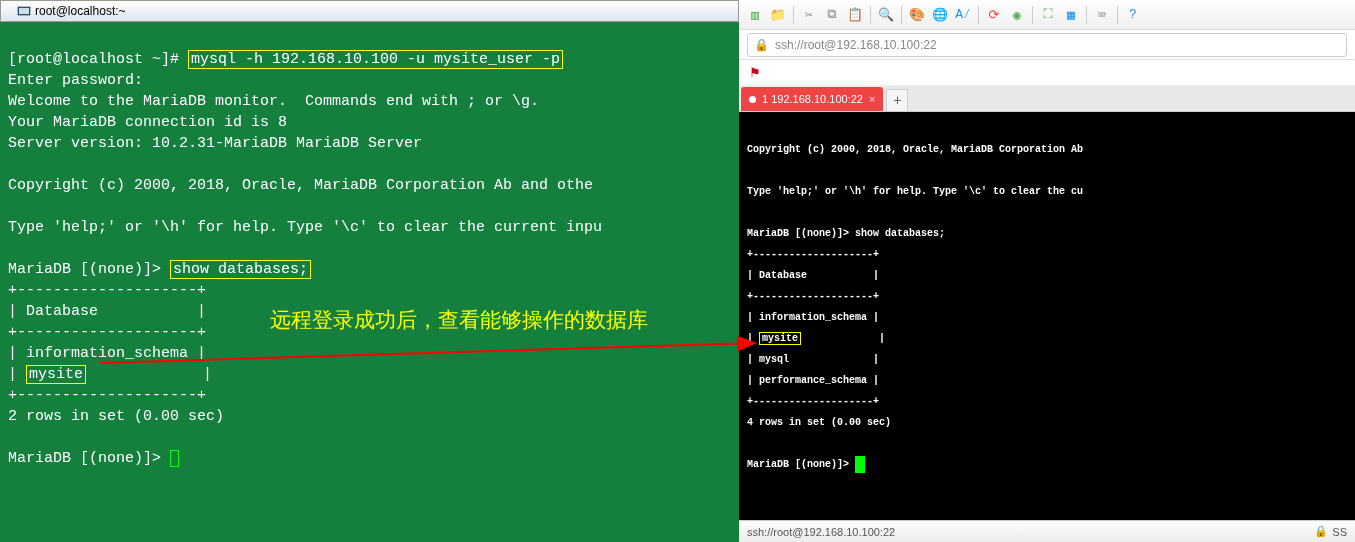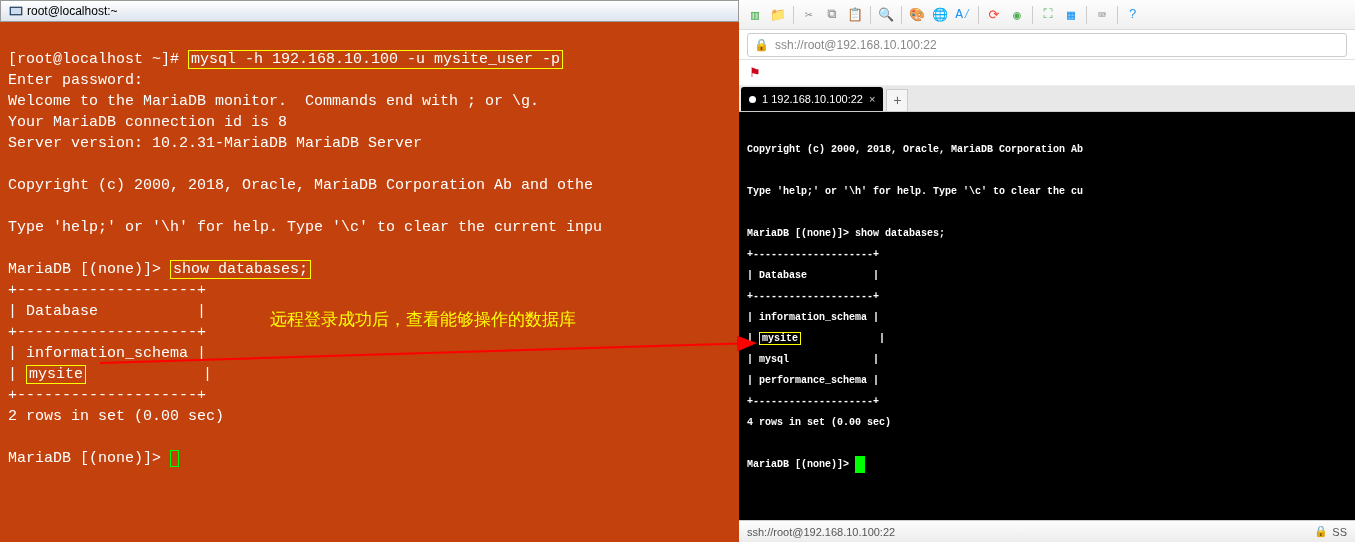--- a/index.html
+++ b/index.html
@@ -18,37 +18,37 @@
   width: 739px;
   height: 542px;
   background: #000;
 }
 .titlebar {
   height: 22px;
   background: linear-gradient(#fff, #dce4ee);
   border: 1px solid #999;
   display: flex;
   align-items: center;
-  padding: 0 8px;
+  padding: 0 16px;
   font-family: Tahoma, sans-serif;
   font-size: 12px;
   color: #000;
   text-align: center;
 }
 .titlebar .putty-icon {
   width: 14px;
   height: 14px;
   margin-right: 4px;
   display: inline-flex;
   align-items: center;
   justify-content: center;
   font-size: 10px;
 }
 .terminal-left {
-  background: #c2410c;
+  background: #15803d;
   color: #fff;
   font-size: 15px;
   line-height: 21px;
   padding: 6px 8px;
   font-family: "Courier New", monospace;
   white-space: pre;
   position: relative;
   height: calc(100% - 22px);
 }
 .white { color: #fff; }
@@ -60,21 +60,21 @@
   display: inline-block;
   width: 9px;
   height: 17px;
   border: 1px solid #00ff00;
   vertical-align: middle;
 }
 .annotation {
   position: absolute;
   color: #ffff00;
   font-family: "Microsoft YaHei", sans-serif;
-  font-size: 17px;
+  font-size: 21px;
   background: transparent;
 }
 .right-panel {
   position: absolute;
   left: 739px;
   top: 0;
   width: 616px;
   height: 542px;
   background: #fff;
   display: flex;
@@ -147,21 +147,21 @@
 }
 .tabbar {
   height: 26px;
   background: #e8e8e8;
   display: flex;
   align-items: flex-end;
   border-bottom: 1px solid #ccc;
 }
 .tab {
   height: 24px;
-  background: #000000;
+  background: #ef4444;
   color: #fff;
   font-family: Tahoma, sans-serif;
   font-size: 11px;
   padding: 0 8px;
   display: flex;
   align-items: center;
   gap: 6px;
   border-top-left-radius: 3px;
   border-top-right-radius: 3px;
   margin-left: 2px;

